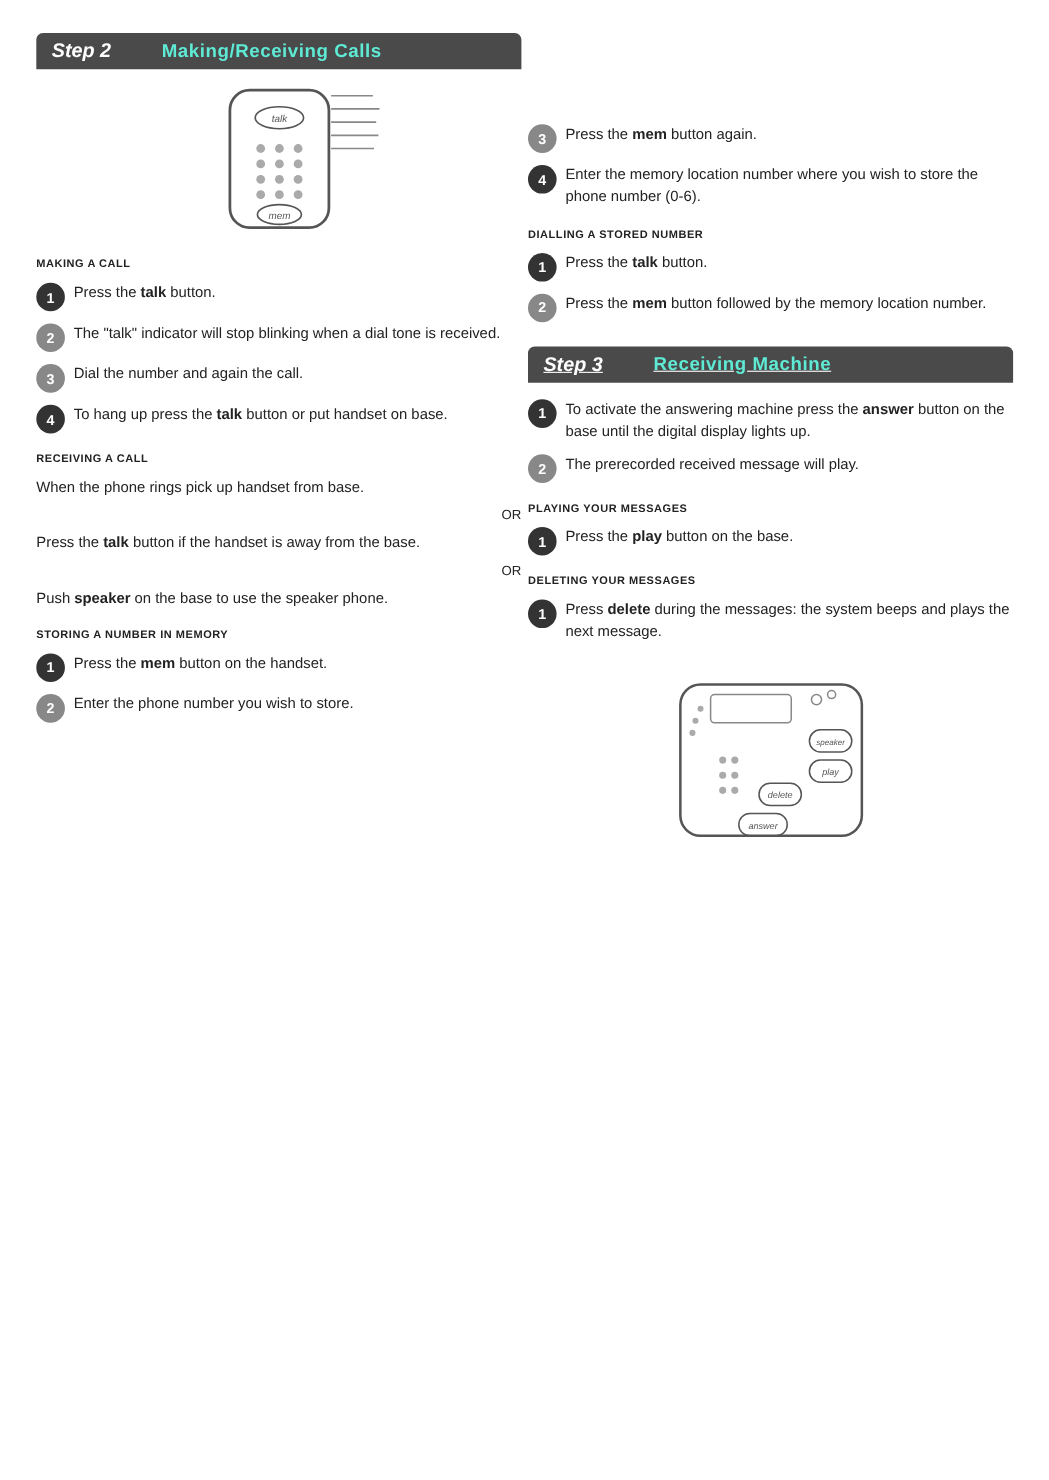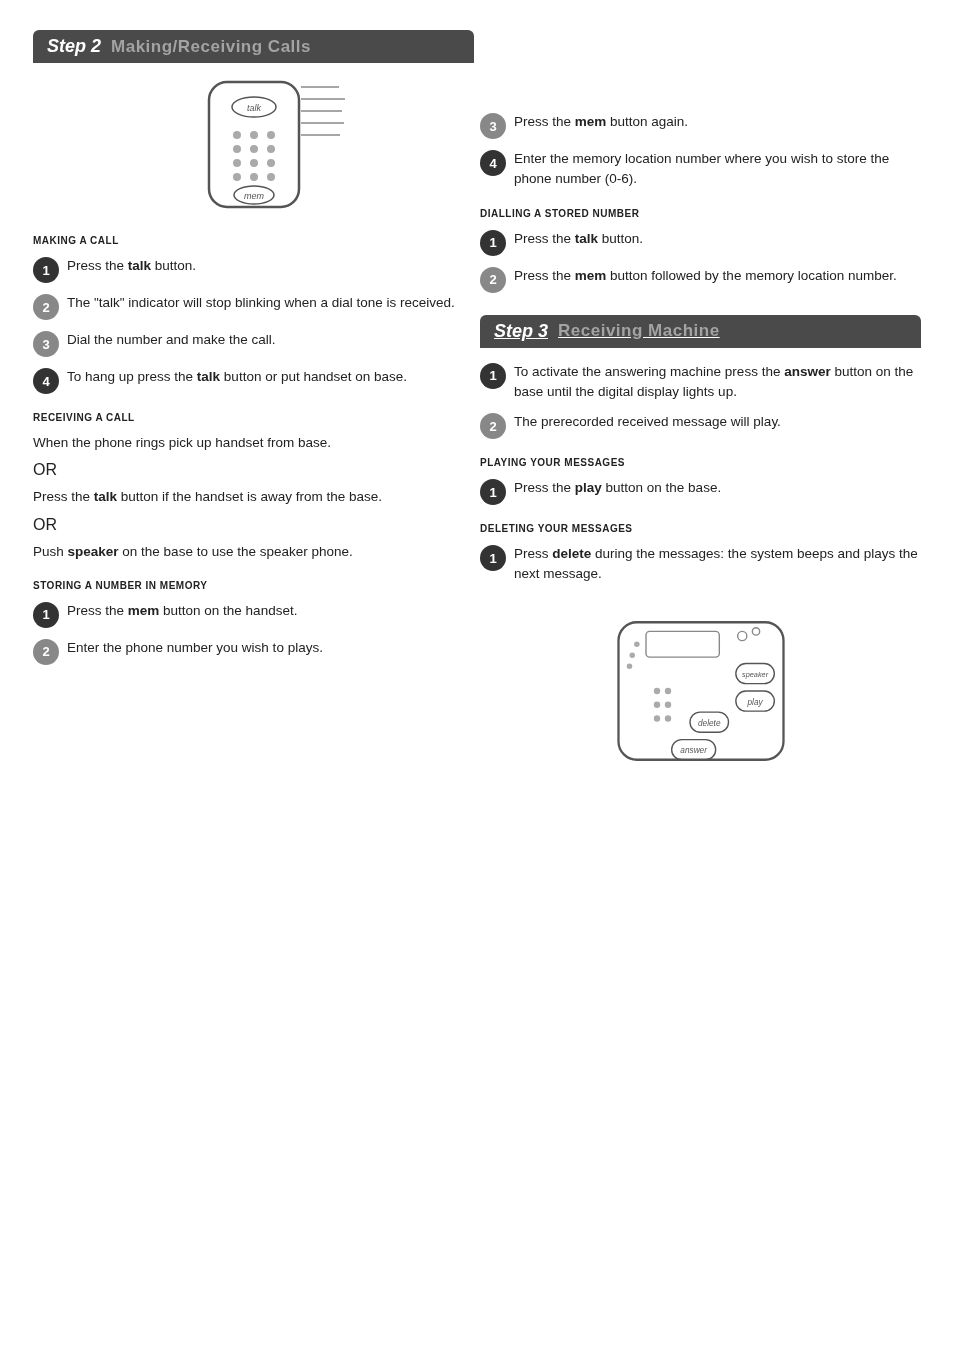--- a/index.html
+++ b/index.html
@@ -40,22 +40,23 @@
     .step-header .step-label {
       font-style: italic;
       font-size: 18px;
       font-weight: bold;
       margin-right: 10px;
       color: #fff;
     }
     .step-header .step-title {
       font-size: 17px;
       font-weight: bold;
-      color: #a3a3a3;
+      color: #5eead4;
       letter-spacing: 0.5px;
+      margin-left: 36px;
     }
 
     
     .phone-illustration {
       display: flex;
       justify-content: center;
       align-items: center;
       margin-bottom: 18px;
       min-height: 140px;
     }
@@ -99,22 +100,22 @@
     }
     .step-text b { font-weight: bold; }
 
     
     .para {
       font-size: 13.5px;
       line-height: 1.5;
       margin-bottom: 8px;
     }
     .or-divider {
-      text-align: left;
-      font-size: 16px;
+      text-align: right;
+      font-size: 12px;
       margin: 8px 0;
     }
 
     
     .handset-svg {
       width: 210px;
       height: 140px;
     }
 
     
@@ -173,21 +174,21 @@
     <div class="step-item">
       <div class="step-num dark">1</div>
       <div class="step-text">Press the <b>talk</b> button.</div>
     </div>
     <div class="step-item">
       <div class="step-num">2</div>
       <div class="step-text">The "talk" indicator will stop blinking when a dial tone is received.</div>
     </div>
     <div class="step-item">
       <div class="step-num">3</div>
-      <div class="step-text">Dial the number and make the call.</div>
+      <div class="step-text">Dial the number and again the call.</div>
     </div>
     <div class="step-item">
       <div class="step-num dark">4</div>
       <div class="step-text">To hang up press the <b>talk</b> button or put handset on base.</div>
     </div>
 
     <div class="section-heading">RECEIVING A CALL</div>
 
     <p class="para">When the phone rings pick up handset from base.</p>
     <div class="or-divider">OR</div>
@@ -196,21 +197,21 @@
     <p class="para">Push <b>speaker</b> on the base to use the speaker phone.</p>
 
     <div class="section-heading">STORING A NUMBER IN MEMORY</div>
 
     <div class="step-item">
       <div class="step-num dark">1</div>
       <div class="step-text">Press the <b>mem</b> button on the handset.</div>
     </div>
     <div class="step-item">
       <div class="step-num">2</div>
-      <div class="step-text">Enter the phone number you wish to plays.</div>
+      <div class="step-text">Enter the phone number you wish to store.</div>
     </div>
 
   </div>
 
   <div class="right-col">
 
     <div style="margin-bottom:10px; margin-top: 82px;">
       <div class="step-item">
         <div class="step-num">3</div>
         <div class="step-text">Press the <b>mem</b> button again.</div>

